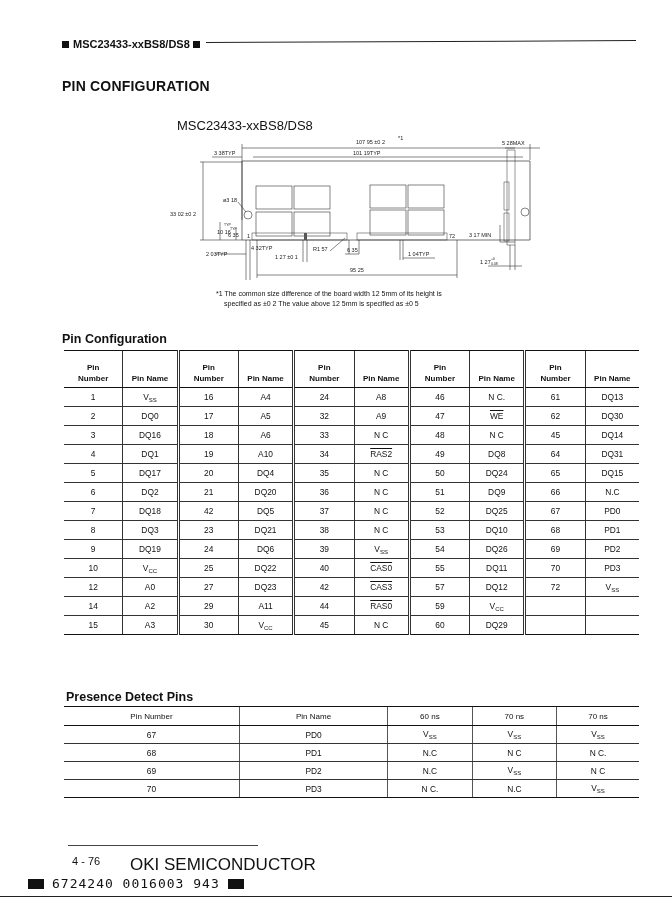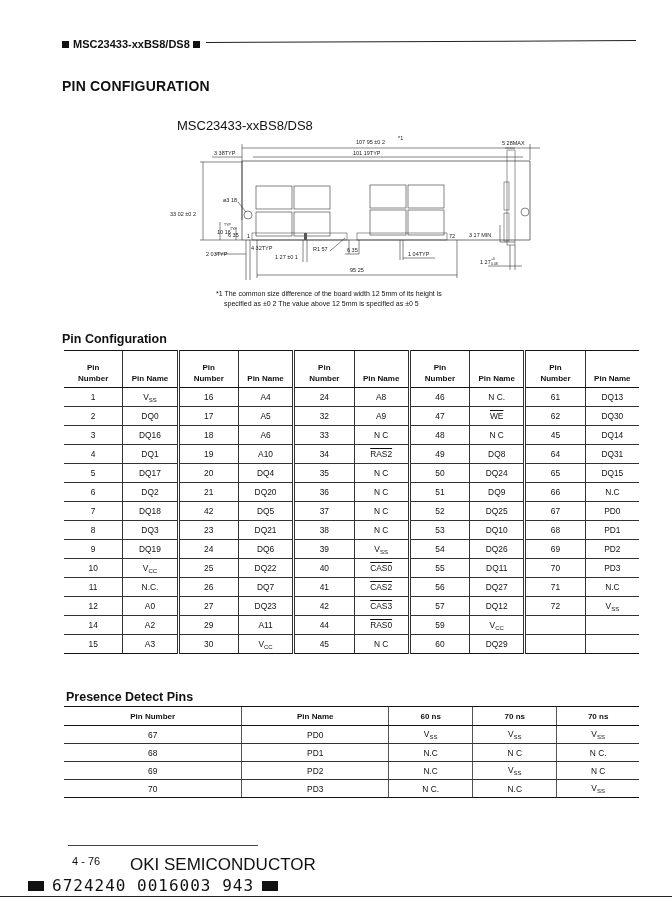--- a/index.html
+++ b/index.html
@@ -31,33 +31,33 @@
   #pin-table { position: absolute; left: 64px; top: 350px; width: 575px; font-size: 8.4px; }
   #pin-table th { font-weight: bold; font-size: 8px; height: 33px; border-top: 1.6px solid #111; border-bottom: 1.3px solid #111; padding: 0; line-height: 11px; vertical-align: bottom; padding-bottom: 3px; }
   #pin-table td { height: 18px; text-align: center; border-bottom: 1px solid #333; padding: 0; }
   #pin-table tr:last-child td { border-bottom: 1.6px solid #111; }
   #pin-table .num { width: 60px; }
   #pin-table .name { width: 55px; }
   #pin-table .sep { border-left: 1px solid #333; }
   #pin-table .dsep { border-left: 3px double #333; }
 
   #pd-table { position: absolute; left: 64px; top: 706px; width: 575px; font-size: 8.4px; }
-  #pd-table th { font-weight: bold; font-size: 8px; height: 18px; border-top: 1.6px solid #111; border-bottom: 1.3px solid #111; padding: 0; }
+  #pd-table th { font-weight: normal; font-size: 8px; height: 18px; border-top: 1.6px solid #111; border-bottom: 1.3px solid #111; padding: 0; }
   #pd-table td { height: 17px; text-align: center; border-bottom: 1px solid #333; padding: 0; }
   #pd-table tr:last-child td { border-bottom: 1.6px solid #111; }
   #pd-table .sep { border-left: 1px solid #555; }
 
   .over { text-decoration: overline; }
   sub { font-size: 6px; vertical-align: -2px; }
 
   
   #foot-rule { left: 68px; top: 845px; width: 190px; border-top: 1px solid #444; }
   #page-num { left: 72px; top: 855px; font-size: 11px; text-align: right; }
   #company { left: 130px; top: 855px; font-size: 17px; }
-  #barcode-row { left: 28px; top: 876px; display: flex; align-items: center; font-family: "DejaVu Sans Mono", monospace; font-size: 16px; letter-spacing: 1px; }
+  #barcode-row { left: 28px; top: 876px; display: flex; align-items: center; font-family: "DejaVu Sans Mono", monospace; font-size: 13px; letter-spacing: 1px; }
   #barcode-row .blk { width: 16px; height: 10px; background: #111; display: inline-block; }
   #bottom-rule { left: 0; top: 896px; width: 672px; border-top: 1.5px solid #222; }
 </style>
 </head>
 <body>
 
 <div id="runhead" class="abs">
   <span class="sq"></span>
   <span>MSC23433-xxBS8/DS8</span>
   <span class="sq sq2"></span>
@@ -305,32 +305,20 @@
         <td class="num dsep">25</td>
         <td class="name sep">DQ22</td>
         <td class="num dsep">40</td>
         <td class="name sep"><span class="over">CAS0</span></td>
         <td class="num dsep">55</td>
         <td class="name sep">DQ11</td>
         <td class="num dsep">70</td>
         <td class="name sep">PD3</td>
       </tr>
       <tr>
-        <td class="num">11</td>
-        <td class="name sep">N.C.</td>
-        <td class="num dsep">26</td>
-        <td class="name sep">DQ7</td>
-        <td class="num dsep">41</td>
-        <td class="name sep"><span class="over">CAS2</span></td>
-        <td class="num dsep">56</td>
-        <td class="name sep">DQ27</td>
-        <td class="num dsep">71</td>
-        <td class="name sep">N.C</td>
-      </tr>
-      <tr>
         <td class="num">12</td>
         <td class="name sep">A0</td>
         <td class="num dsep">27</td>
         <td class="name sep">DQ23</td>
         <td class="num dsep">42</td>
         <td class="name sep"><span class="over">CAS3</span></td>
         <td class="num dsep">57</td>
         <td class="name sep">DQ12</td>
         <td class="num dsep">72</td>
         <td class="name sep">V<sub>SS</sub></td>

